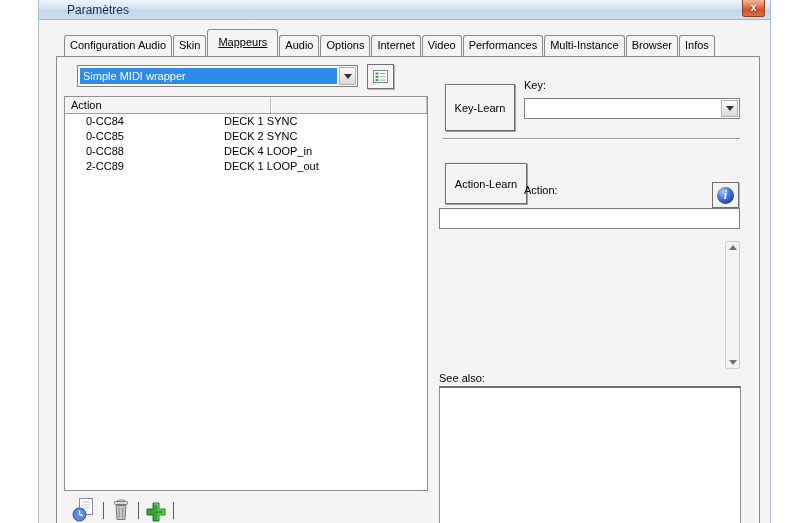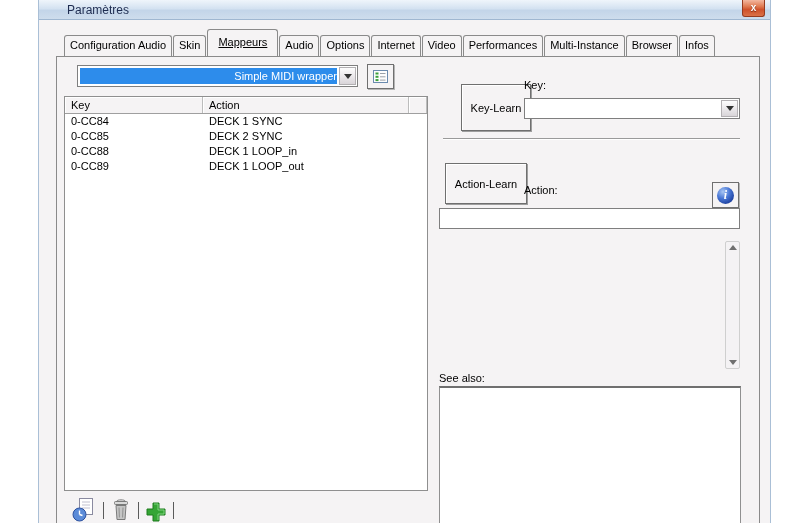--- a/index.html
+++ b/index.html
@@ -65,21 +65,21 @@
   .listbox { position:absolute; left:7px; top:39px; width:364px; height:395px; background:#fff; border:1px solid #8f8f8f; overflow:hidden; }
   .list-header { display:flex; height:17px; background:#f5f3f4; border-bottom:1px solid #9f9f9f; }
   .hcell {
     padding:2px 0 0 6px; border-right:1px solid #bcbcbc;
     box-shadow:inset 1px 1px 0 #ffffff; white-space:nowrap; overflow:hidden; cursor:pointer;
   }
   .hcell.c-key { width:138px; }
   .hcell.c-action { width:206px; }
   .hcell.c-extra { flex:1; }
   .lrow { display:flex; height:15px; line-height:15px; cursor:pointer; }
-  .lrow .c1 { width:138px; padding-left:6px; }
+  .lrow .c1 { width:138px; padding-left:6px;margin-left:15px; }
   .lrow .c2 { padding-left:6px; }
   
   .learnbtn {
     position:absolute; background:#f5f3f4; border:1px solid #6f6f6f;
     box-shadow:inset 1px 1px 0 #ffffff, 1px 1px 0 #9e9e9e;
     display:flex; align-items:center; justify-content:center; cursor:pointer;
   }
   .flabel { position:absolute; white-space:nowrap; }
   .tinput { position:absolute; background:#fff; border:1px solid #7f7f7f; font:inherit; padding:0 3px; }
   .etched { position:absolute; height:2px; border-top:1px solid #9a9a9a; border-bottom:1px solid #ffffff; }
@@ -126,64 +126,63 @@
     <div class="tab">Internet</div>
     <div class="tab">Video</div>
     <div class="tab">Performances</div>
     <div class="tab">Multi-Instance</div>
     <div class="tab">Browser</div>
     <div class="tab">Infos</div>
   </div>
 
   <div class="panel">
 
-    <div class="combo" style="left:20px; top:8px; width:281px; height:22px;text-align:right;">
+    <div class="combo" style="left:20px; top:8px; width:281px; height:22px;">
       <div class="sel">Simple MIDI wrapper</div>
       <div class="arrowbtn">
         <span class="tri-down"></span>
       </div>
     </div>
 
     <div class="iconbtn" style="left:310px; top:7px; width:27px; height:25px;">
       <svg width="15" height="13" viewBox="0 0 15 13">
         <rect x="0.5" y="0.5" width="14" height="12" fill="#fdfdfd" stroke="#6a8aae"></rect>
         <rect x="2.5" y="2.5" width="3" height="2" fill="#3aa03a"></rect>
         <line x1="7" y1="3.5" x2="12.5" y2="3.5" stroke="#9aa0a8"></line>
         <rect x="2.5" y="5.8" width="3" height="2" fill="#3aa03a"></rect>
         <line x1="7" y1="6.8" x2="12.5" y2="6.8" stroke="#9aa0a8"></line>
         <rect x="2.5" y="9.1" width="3" height="2" fill="#3aa03a"></rect>
         <line x1="7" y1="10.1" x2="12.5" y2="10.1" stroke="#9aa0a8"></line>
       </svg>
     </div>
 
     <div class="listbox">
       <div class="list-header">
-        <div class="hcell c-key">Key</div>
         <div class="hcell c-action">Action</div>
         <div class="hcell c-extra"></div>
       </div>
       <div class="lrow">
         <div class="c1">0-CC84</div>
         <div class="c2">DECK 1 SYNC</div>
       </div>
       <div class="lrow">
         <div class="c1">0-CC85</div>
         <div class="c2">DECK 2 SYNC</div>
       </div>
       <div class="lrow">
         <div class="c1">0-CC88</div>
-        <div class="c2">DECK 1 LOOP_in</div>
-      </div>
-      <div class="lrow">
-        <div class="c1">0-CC89</div>
+        <div class="c2">DECK 4 LOOP_in</div>
+      </div>
+      <div class="lrow">
+        <div class="c1">2-CC89</div>
         <div class="c2">DECK 1 LOOP_out</div>
       </div>
     </div>
 
-    <div class="learnbtn" style="left:404px; top:27px; width:70px; height:47px;">Key-Learn</div>
+    <div class="learnbtn" style="left:388px; top:27px; width:70px; height:47px;">Key-Learn</div>
     <div class="flabel" style="left:467px; top:22px;">Key:</div>
     <div class="combo" style="left:467px; top:41px; width:216px; height:21px;">
       <div class="sel" style="background:#fff; color:#000;"></div>
       <div class="arrowbtn">
         <span class="tri-down"></span>
       </div>
     </div>
     <div class="etched" style="left:386px; top:81px; width:297px;"></div>
 
     <div class="learnbtn" style="left:388px; top:106px; width:82px; height:41px;">Action-Learn</div>

